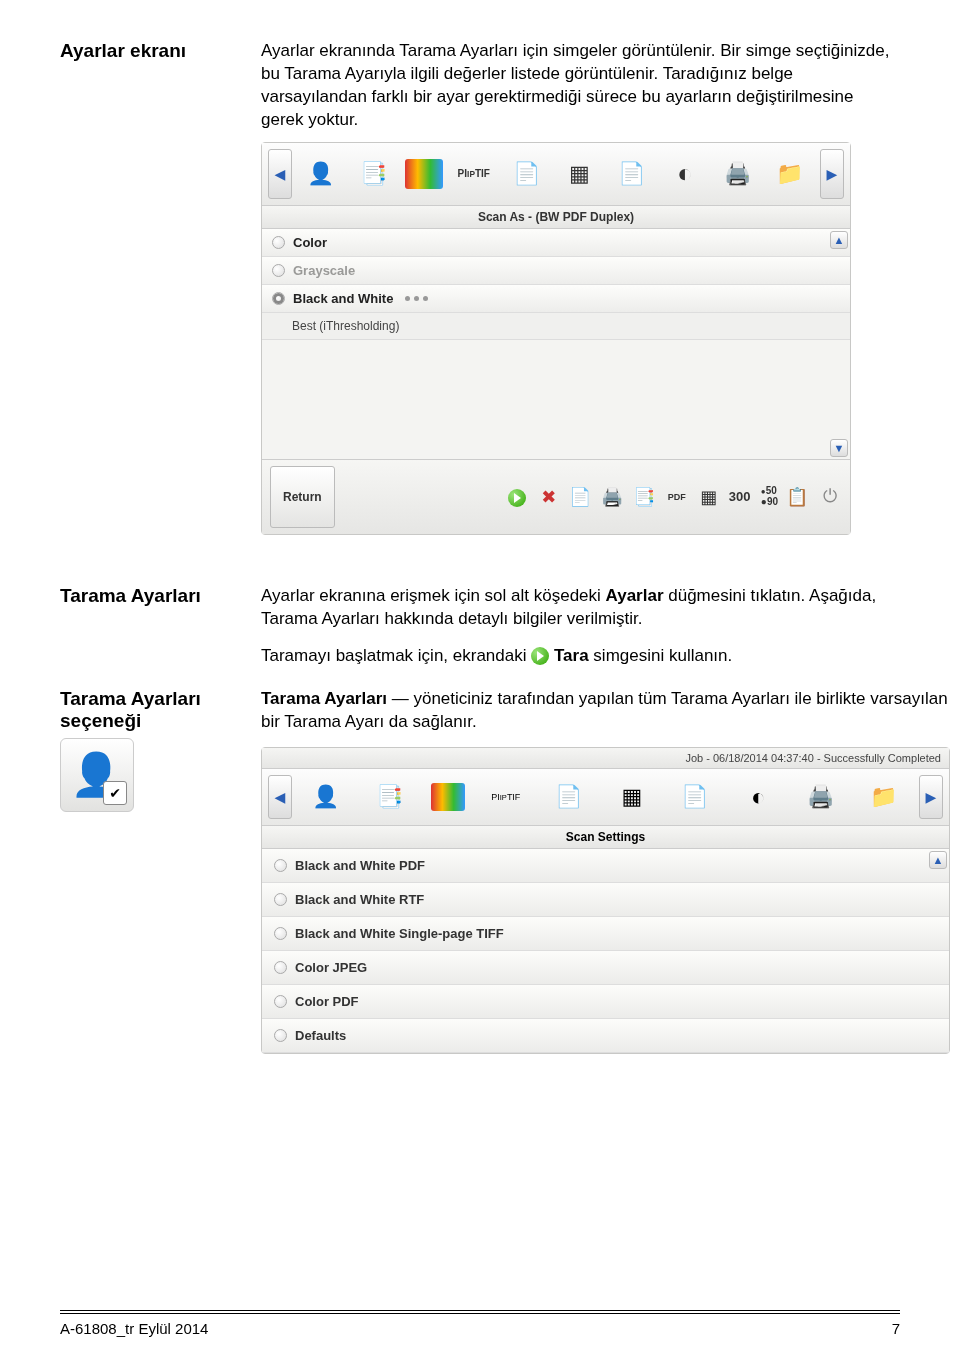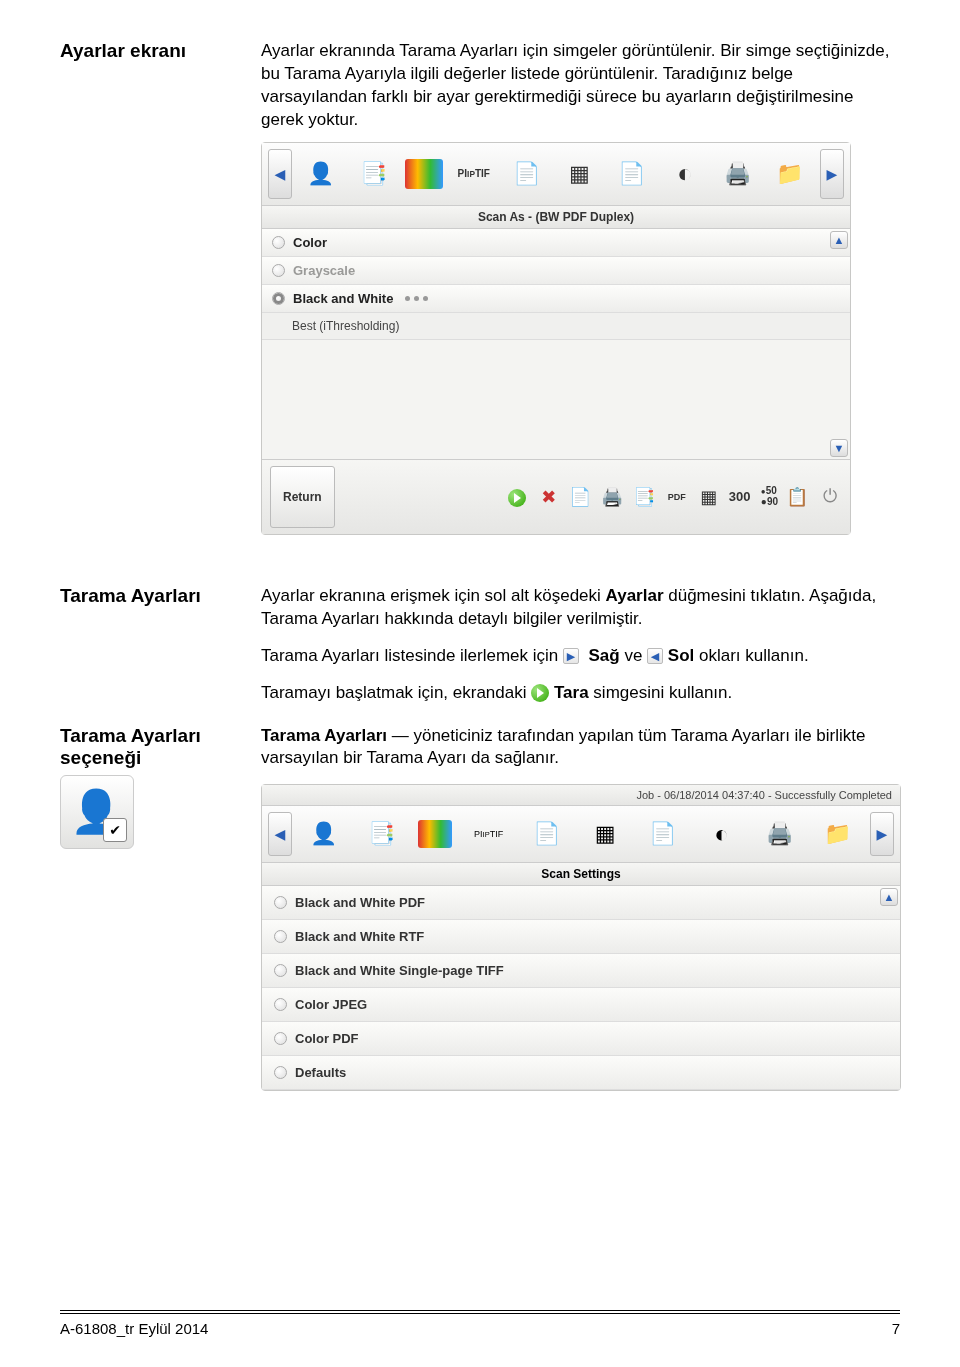--- a/index.html
+++ b/index.html
@@ -133,21 +133,21 @@
     display: inline-block; width: 18px; height: 18px; border-radius: 50%;
     background: radial-gradient(circle at 30% 30%, #9be47a, #2ea500);
     vertical-align: middle; position: relative;
   }
   .play-ic::after{
     content:""; position:absolute; left:6px; top:4px;
     border-left: 7px solid #fff; border-top: 5px solid transparent; border-bottom: 5px solid transparent;
   }
 
   
-  .panel2 { width: 640px; background:#eee; border:1px solid #c8c8c6; border-radius:4px; font-size:12px; }
+  .panel2 { width: 689px; background:#eee; border:1px solid #c8c8c6; border-radius:4px; font-size:12px; }
   .panel2 .titlebar {
     font-size: 11px; color:#444; padding:4px 8px; text-align:right;
     background: linear-gradient(#f5f5f3,#e6e6e4); border-bottom:1px solid #ccc;
   }
   .list2-item {
     display:flex; align-items:center; gap:8px;
     padding: 9px 12px; border-bottom:1px solid #ddd;
     background: linear-gradient(#fcfcfa,#ececea);
     font-weight:bold; font-size:13px; color:#333;
   }
@@ -252,25 +252,20 @@
   </div>
 </div>
 
 <div class="row">
   <div class="left-col">
     <div class="heading">Tarama Ayarları</div>
   </div>
   <div class="right-col">
     <p class="body-text mb">
       <span>Ayarlar ekranına erişmek için sol alt köşedeki </span><span class="bold">Ayarlar</span><span> düğmesini tıklatın. Aşağıda, Tarama Ayarları hakkında detaylı bilgiler verilmiştir.</span>
-    </p>
-    <p class="body-text mb">
-      <span>Tarama Ayarları listesinde ilerlemek için </span><span class="inline-ic">▶</span>
-      &nbsp;<span class="bold">Sağ</span><span> ve </span>
-      <span class="inline-ic">◀</span>&nbsp;<span class="bold">Sol</span><span> okları kullanın.</span>
     </p>
     <p class="body-text">
       <span>Taramayı başlatmak için, ekrandaki </span><span class="play-ic"></span>
       <span class="bold">Tara</span><span> simgesini kullanın.</span>
     </p>
   </div>
 </div>
 
 <div class="row" style="margin-top:10px;">
   <div class="left-col">

